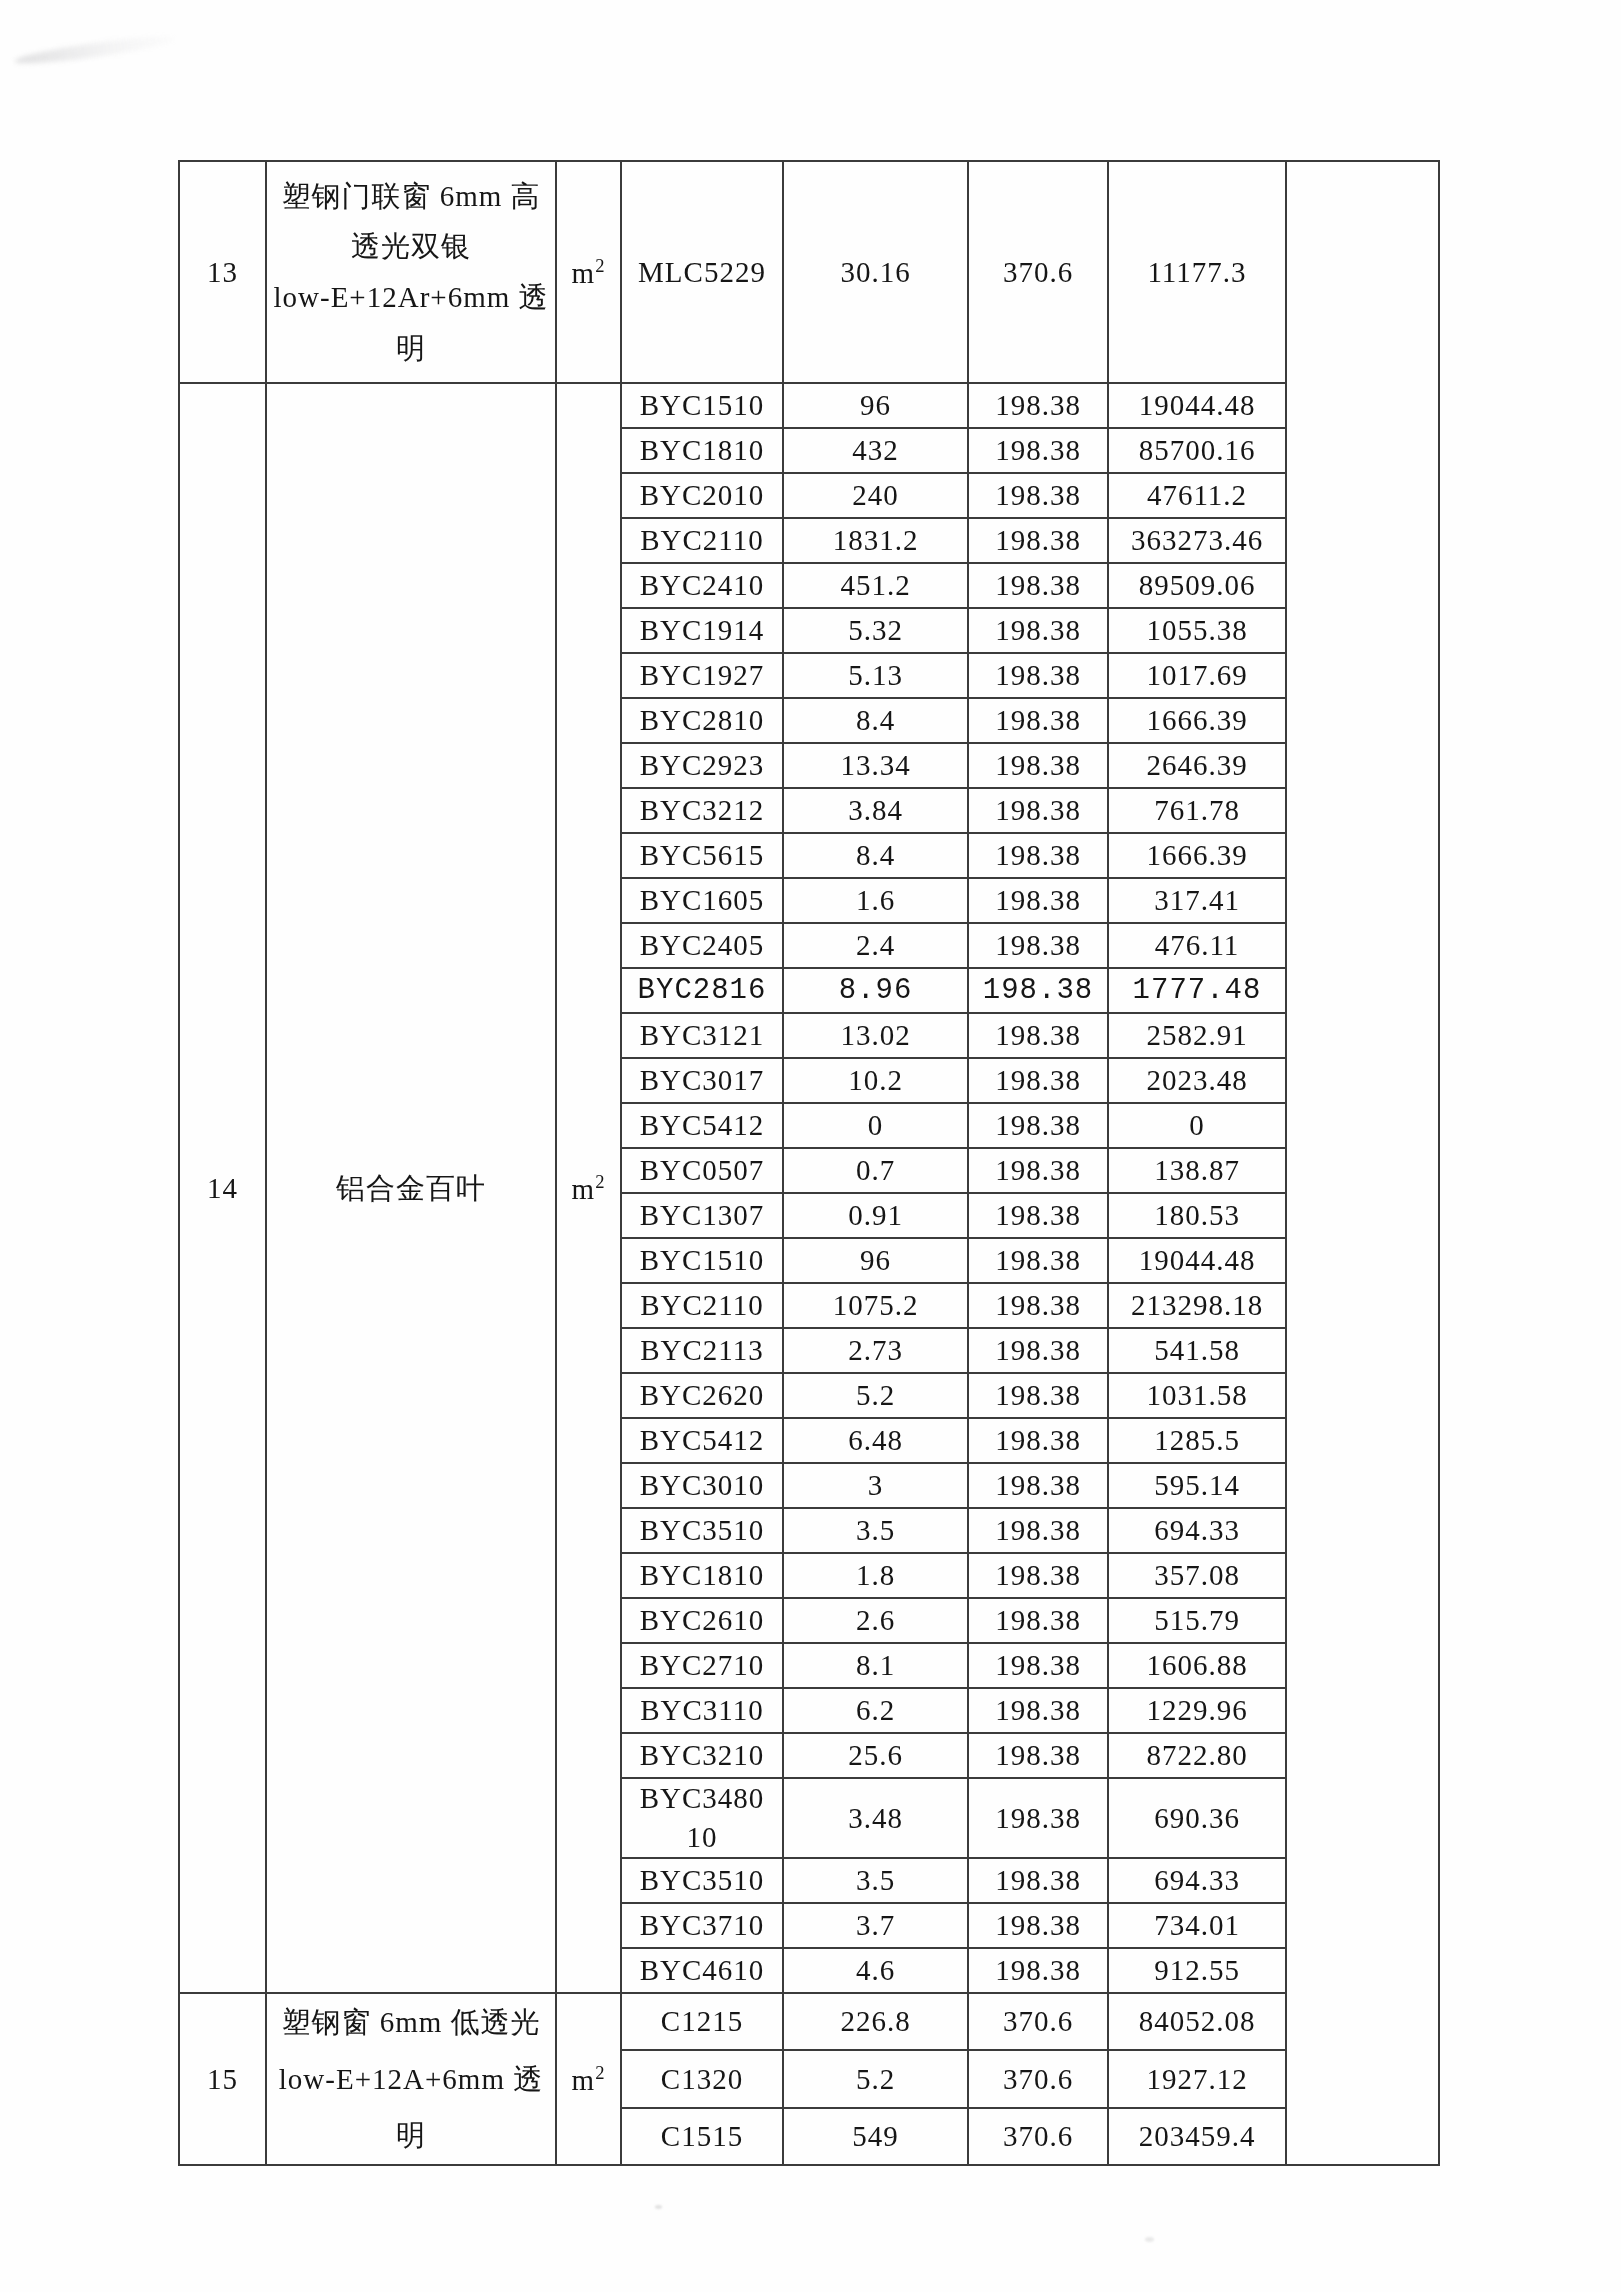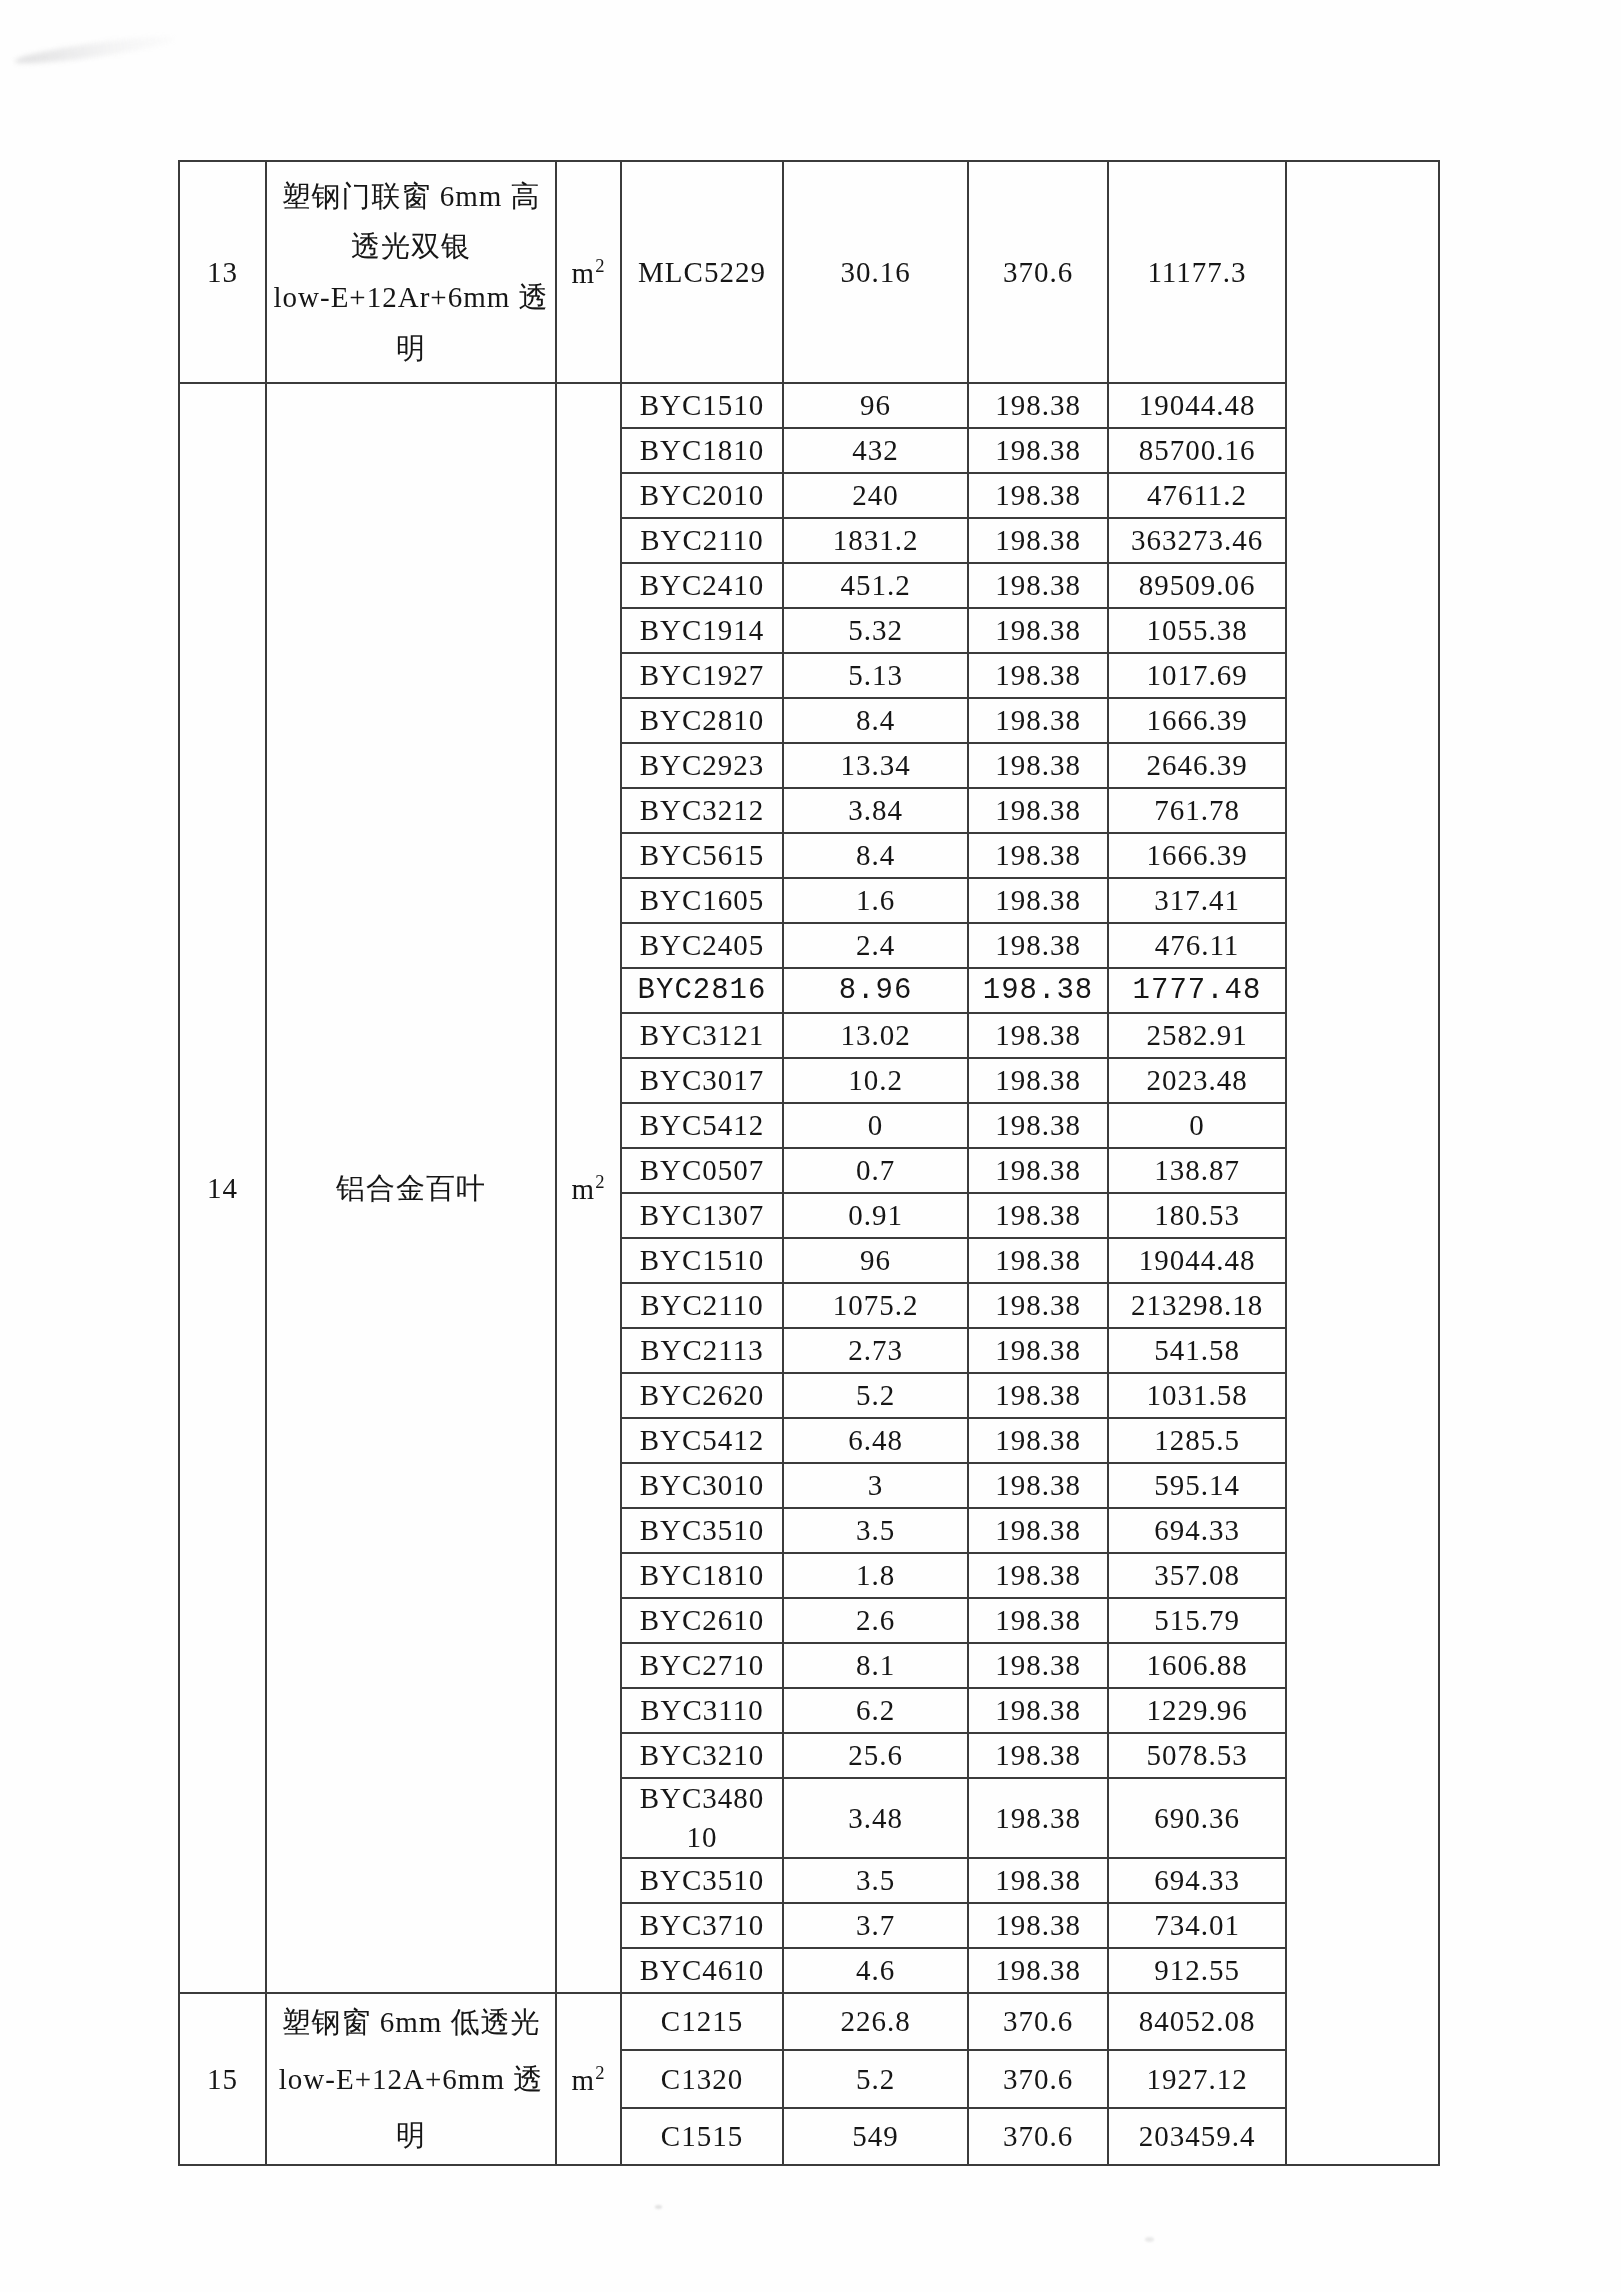--- a/index.html
+++ b/index.html
@@ -277,21 +277,21 @@
         <tr style="height: 45px;">
           <td class="model">BYC3110</td>
           <td class="qty">6.2</td>
           <td class="price">198.38</td>
           <td class="total">1229.96</td>
         </tr>
         <tr style="height: 45px;">
           <td class="model">BYC3210</td>
           <td class="qty">25.6</td>
           <td class="price">198.38</td>
-          <td class="total">5078.53</td>
+          <td class="total">8722.80</td>
         </tr>
         <tr style="height: 67px; padding-left: 21px;">
           <td class="model">
             <div class="mline">BYC3480</div>
             <div class="mline">10</div>
           </td>
           <td class="qty">3.48</td>
           <td class="price">198.38</td>
           <td class="total">690.36</td>
         </tr>

